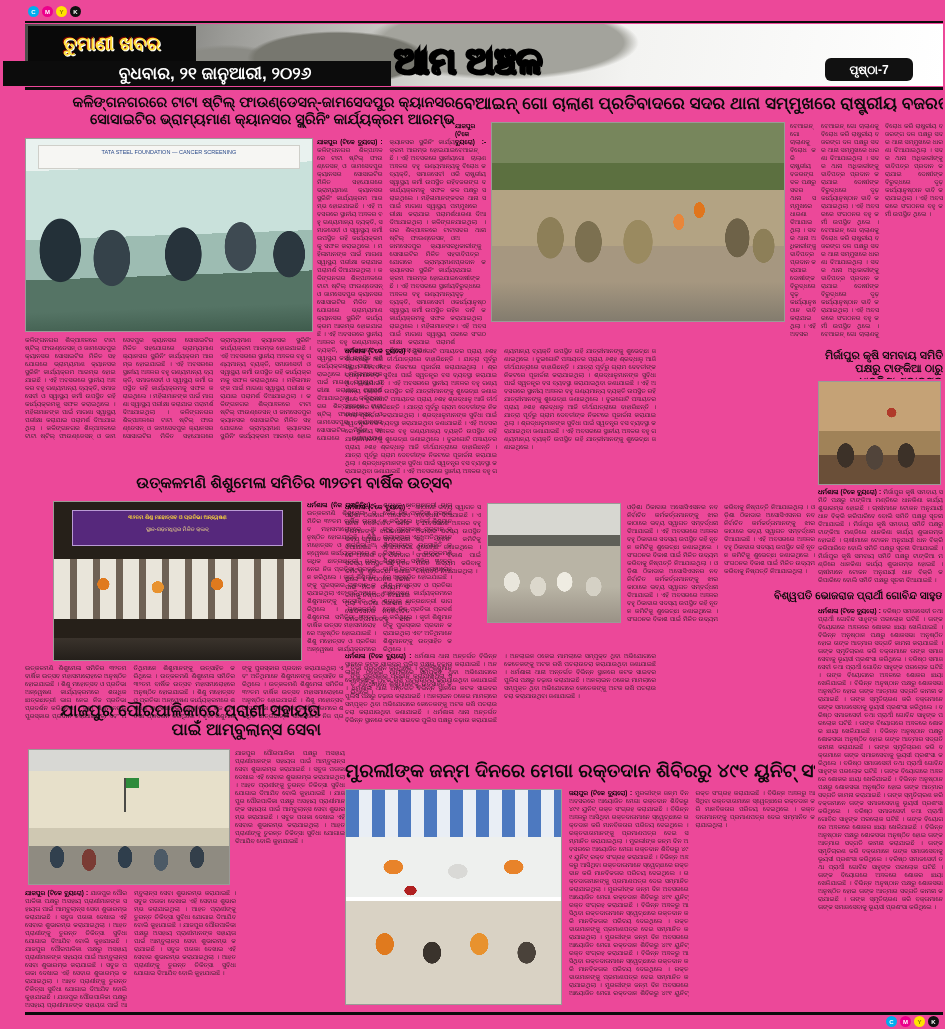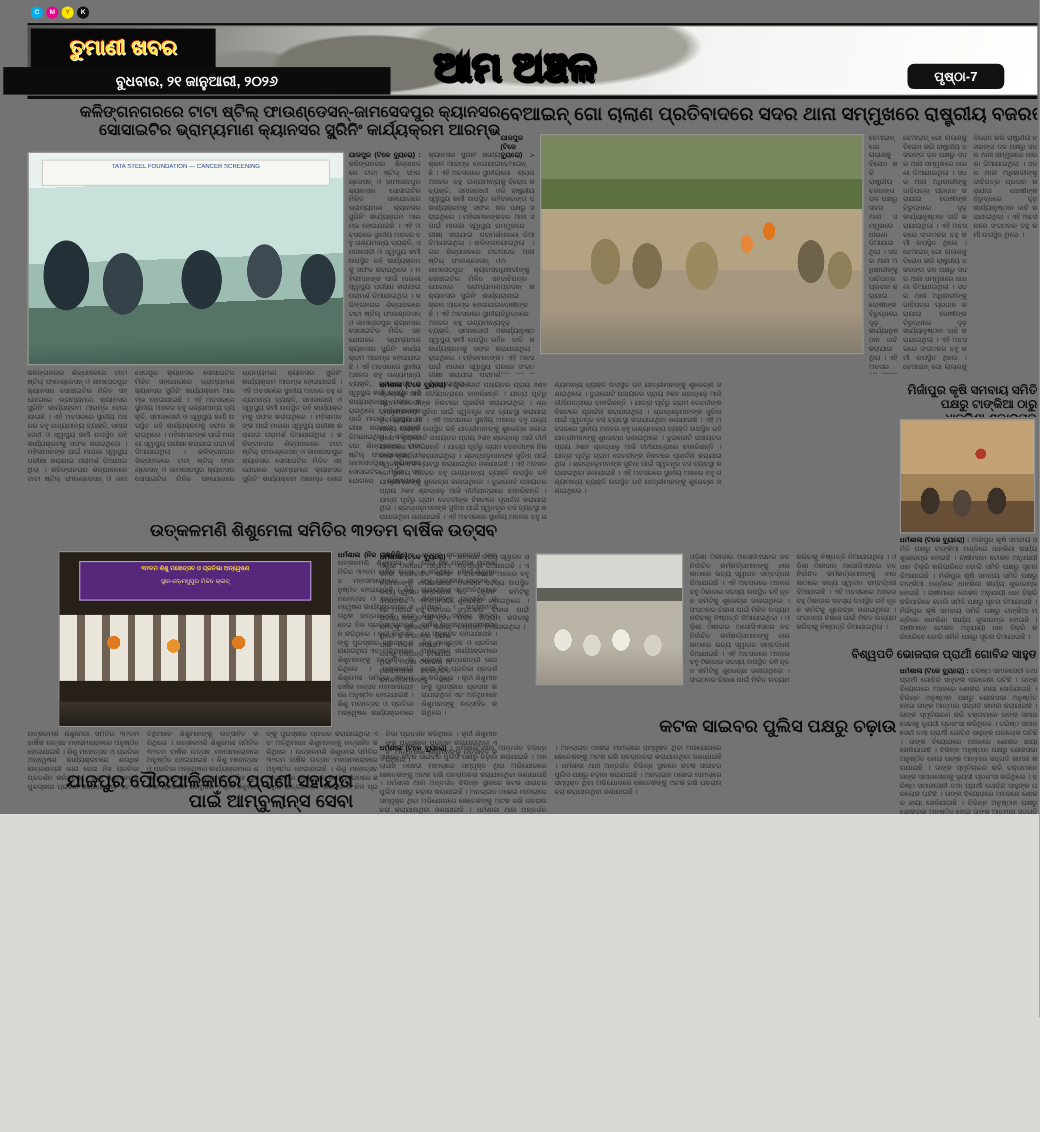--- a/index.html
+++ b/index.html
@@ -1,38 +1,38 @@
 <!DOCTYPE html>
 <html><head>
 <meta charset="utf-8">
 <style>
   html,body{margin:0;padding:0;}
   body{background:#d8d8d4;font-family:"Liberation Sans","DejaVu Sans",sans-serif;}
-  .sheet{position:relative;width:945px;height:740px;margin:0 auto;background:#737373;
+  .sheet{position:relative;width:945px;height:1029px;margin:0 auto;background:#ec4899;
          box-shadow:0 0 6px rgba(0,0,0,.35);overflow:hidden;}
   .mod{position:absolute;}
   .rule{position:absolute;background:#0b0b0b;}
   
   .marks{position:absolute;display:flex;gap:3px;}
   .dot{width:11px;height:11px;border-radius:50%;font-size:6px;font-weight:bold;color:#fff;
        display:flex;align-items:center;justify-content:center;line-height:1;}
   .dot-c{background:#00aeef;} .dot-m{background:#ec008c;} .dot-y{background:#ffe400;color:#8a7a00;} .dot-k{background:#111;}
   
   .mast-band{position:absolute;left:25px;top:24px;width:918px;height:62px;overflow:hidden;
     background:
       radial-gradient(150px 45px at 34% 55%, #77776f 0 55%, transparent 60%),
       radial-gradient(220px 60px at 52% 30%, #a3a39c 0 55%, transparent 62%),
       radial-gradient(120px 50px at 22% 80%, #8b8b85 0 50%, transparent 58%),
       linear-gradient(100deg,#4c4c4a 0%,#9b9b97 22%,#d8d8d4 45%,#f3f3f1 66%,#ffffff 100%);}
   .mast-logo{position:absolute;left:3px;top:2px;width:168px;height:36px;background:#090909;
     display:flex;align-items:center;justify-content:center;color:#ffdf3c;font-weight:bold;
     font-size:19px;white-space:nowrap;overflow:hidden;text-shadow:1px 1px 0 #fff,-1px -1px 0 #7a0000;}
   .mast-date{position:absolute;left:3px;bottom:0;width:352px;height:25px;background:#0c0c0c;
     display:flex;align-items:center;justify-content:center;color:#fff;font-weight:bold;
-    font-size:13px;white-space:nowrap;overflow:hidden;}
+    font-size:17px;white-space:nowrap;overflow:hidden;padding-left:36px;}
   .mast-title{position:absolute;left:278px;top:40px;width:380px;height:46px;
     font-size:36px;font-weight:900;color:#fff;-webkit-text-stroke:2.5px #000;
     text-shadow:2px 2px 0 #000;text-align:center;white-space:nowrap;overflow:hidden;}
   .page-badge{position:absolute;right:32px;top:58px;width:88px;height:23px;background:#111;
     border-radius:6px;display:flex;align-items:center;justify-content:center;color:#fff;
     font-weight:bold;font-size:12px;white-space:nowrap;overflow:hidden;}
   
   .hl{font-weight:bold;color:#0a0a0a;text-align:right;line-height:1.18;overflow:hidden;}
   .hl1{white-space:nowrap;}
   .bt{font-size:6.3px;line-height:8px;text-align:justify;color:#1d1d1d;overflow:hidden;word-break:break-all;}
@@ -180,21 +180,20 @@
 
   <div class="mod" style="left:818px;top:589px;width:125px;height:420px;">
     <div class="hl hl1" style="font-size:10.5px;height:18px;width:168px;margin-left:-44px;">ବିଶ୍ୱପତି ଭୋଜରାଜ ପ୍ରାର୍ଥୀ ଗୋବିନ୍ଦ ସାହୁଙ୍କ ପରଲୋକ</div>
     <div class="bt" style="height:398px;">
       <b class="by">ଧର୍ମଶାଳା (ଟିକେ ବ୍ୟୁରୋ) :</b>
       <span>ବରିଷ୍ଠ ସମାଜସେବୀ ତଥା ପ୍ରାର୍ଥୀ ଗୋବିନ୍ଦ ସାହୁଙ୍କ ପରଲୋକ ଘଟିଛି । ତାଙ୍କ ବିୟୋଗରେ ଅଞ୍ଚଳରେ ଶୋକର ଛାୟା ଖେଳିଯାଇଛି । ବିଭିନ୍ନ ଅନୁଷ୍ଠାନ ପକ୍ଷରୁ ଶୋକସଭା ଅନୁଷ୍ଠିତ ହୋଇ ତାଙ୍କ ଆତ୍ମାର ସଦ୍‌ଗତି କାମନା କରାଯାଇଛି । ତାଙ୍କ ସ୍ମୃତିଚାରଣ କରି ବକ୍ତାମାନେ ତାଙ୍କ ସମାଜସେବାକୁ ଭୂୟସୀ ପ୍ରଶଂସା କରିଥିଲେ । ବରିଷ୍ଠ ସମାଜସେବୀ ତଥା ପ୍ରାର୍ଥୀ ଗୋବିନ୍ଦ ସାହୁଙ୍କ ପରଲୋକ ଘଟିଛି । ତାଙ୍କ ବିୟୋଗରେ ଅଞ୍ଚଳରେ ଶୋକର ଛାୟା ଖେଳିଯାଇଛି । ବିଭିନ୍ନ ଅନୁଷ୍ଠାନ ପକ୍ଷରୁ ଶୋକସଭା ଅନୁଷ୍ଠିତ ହୋଇ ତାଙ୍କ ଆତ୍ମାର ସଦ୍‌ଗତି କାମନା କରାଯାଇଛି । ତାଙ୍କ ସ୍ମୃତିଚାରଣ କରି ବକ୍ତାମାନେ ତାଙ୍କ ସମାଜସେବାକୁ ଭୂୟସୀ ପ୍ରଶଂସା କରିଥିଲେ । ବରିଷ୍ଠ ସମାଜସେବୀ ତଥା ପ୍ରାର୍ଥୀ ଗୋବିନ୍ଦ ସାହୁଙ୍କ ପରଲୋକ ଘଟିଛି । ତାଙ୍କ ବିୟୋଗରେ ଅଞ୍ଚଳରେ ଶୋକର ଛାୟା ଖେଳିଯାଇଛି । ବିଭିନ୍ନ ଅନୁଷ୍ଠାନ ପକ୍ଷରୁ ଶୋକସଭା ଅନୁଷ୍ଠିତ ହୋଇ ତାଙ୍କ ଆତ୍ମାର ସଦ୍‌ଗତି କାମନା କରାଯାଇଛି । ତାଙ୍କ ସ୍ମୃତିଚାରଣ କରି ବକ୍ତାମାନେ ତାଙ୍କ ସମାଜସେବାକୁ ଭୂୟସୀ ପ୍ରଶଂସା କରିଥିଲେ । ବରିଷ୍ଠ ସମାଜସେବୀ ତଥା ପ୍ରାର୍ଥୀ ଗୋବିନ୍ଦ ସାହୁଙ୍କ ପରଲୋକ ଘଟିଛି । ତାଙ୍କ ବିୟୋଗରେ ଅଞ୍ଚଳରେ ଶୋକର ଛାୟା ଖେଳିଯାଇଛି । ବିଭିନ୍ନ ଅନୁଷ୍ଠାନ ପକ୍ଷରୁ ଶୋକସଭା ଅନୁଷ୍ଠିତ ହୋଇ ତାଙ୍କ ଆତ୍ମାର ସଦ୍‌ଗତି କାମନା କରାଯାଇଛି । ତାଙ୍କ ସ୍ମୃତିଚାରଣ କରି ବକ୍ତାମାନେ ତାଙ୍କ ସମାଜସେବାକୁ ଭୂୟସୀ ପ୍ରଶଂସା କରିଥିଲେ । ବରିଷ୍ଠ ସମାଜସେବୀ ତଥା ପ୍ରାର୍ଥୀ ଗୋବିନ୍ଦ ସାହୁଙ୍କ ପରଲୋକ ଘଟିଛି । ତାଙ୍କ ବିୟୋଗରେ ଅଞ୍ଚଳରେ ଶୋକର ଛାୟା ଖେଳିଯାଇଛି । ବିଭିନ୍ନ ଅନୁଷ୍ଠାନ ପକ୍ଷରୁ ଶୋକସଭା ଅନୁଷ୍ଠିତ ହୋଇ ତାଙ୍କ ଆତ୍ମାର ସଦ୍‌ଗତି କାମନା କରାଯାଇଛି । ତାଙ୍କ ସ୍ମୃତିଚାରଣ କରି ବକ୍ତାମାନେ ତାଙ୍କ ସମାଜସେବାକୁ ଭୂୟସୀ ପ୍ରଶଂସା କରିଥିଲେ । ବରିଷ୍ଠ ସମାଜସେବୀ ତଥା ପ୍ରାର୍ଥୀ ଗୋବିନ୍ଦ ସାହୁଙ୍କ ପରଲୋକ ଘଟିଛି । ତାଙ୍କ ବିୟୋଗରେ ଅଞ୍ଚଳରେ ଶୋକର ଛାୟା ଖେଳିଯାଇଛି । ବିଭିନ୍ନ ଅନୁଷ୍ଠାନ ପକ୍ଷରୁ ଶୋକସଭା ଅନୁଷ୍ଠିତ ହୋଇ ତାଙ୍କ ଆତ୍ମାର ସଦ୍‌ଗତି କାମନା କରାଯାଇଛି । ତାଙ୍କ ସ୍ମୃତିଚାରଣ କରି ବକ୍ତାମାନେ ତାଙ୍କ ସମାଜସେବାକୁ ଭୂୟସୀ ପ୍ରଶଂସା କରିଥିଲେ ।</span>
     </div>
   </div>
 
   <div class="mod" style="left:345px;top:652px;width:470px;height:106px;">
-    <div class="hl hl1" style="font-size:16px;height:25px;">କଟକ ସାଇବର ପୁଲିସ ପକ୍ଷରୁ ଚଢ଼ାଉ</div>
     <div class="bt c3" style="height:78px;">
       <b class="by">ଧର୍ମଶାଳା (ଟିକେ ବ୍ୟୁରୋ) :</b>
       <span>ଧର୍ମଶାଳା ଥାନା ଅନ୍ତର୍ଗତ ବିଭିନ୍ନ ସ୍ଥାନରେ କଟକ ସାଇବର ପୁଲିସ ପକ୍ଷରୁ ଚଢ଼ାଉ କରାଯାଇଛି । ଅନଲାଇନ ଠକେଇ ମାମଲାରେ ସମ୍ପୃକ୍ତ ଥିବା ଅଭିଯୋଗରେ କେତେକଙ୍କୁ ଅଟକ ରଖି ପଚରାଉଚରା କରାଯାଉଥିବା ଜଣାଯାଇଛି । ଧର୍ମଶାଳା ଥାନା ଅନ୍ତର୍ଗତ ବିଭିନ୍ନ ସ୍ଥାନରେ କଟକ ସାଇବର ପୁଲିସ ପକ୍ଷରୁ ଚଢ଼ାଉ କରାଯାଇଛି । ଅନଲାଇନ ଠକେଇ ମାମଲାରେ ସମ୍ପୃକ୍ତ ଥିବା ଅଭିଯୋଗରେ କେତେକଙ୍କୁ ଅଟକ ରଖି ପଚରାଉଚରା କରାଯାଉଥିବା ଜଣାଯାଇଛି । ଧର୍ମଶାଳା ଥାନା ଅନ୍ତର୍ଗତ ବିଭିନ୍ନ ସ୍ଥାନରେ କଟକ ସାଇବର ପୁଲିସ ପକ୍ଷରୁ ଚଢ଼ାଉ କରାଯାଇଛି । ଅନଲାଇନ ଠକେଇ ମାମଲାରେ ସମ୍ପୃକ୍ତ ଥିବା ଅଭିଯୋଗରେ କେତେକଙ୍କୁ ଅଟକ ରଖି ପଚରାଉଚରା କରାଯାଉଥିବା ଜଣାଯାଇଛି । ଧର୍ମଶାଳା ଥାନା ଅନ୍ତର୍ଗତ ବିଭିନ୍ନ ସ୍ଥାନରେ କଟକ ସାଇବର ପୁଲିସ ପକ୍ଷରୁ ଚଢ଼ାଉ କରାଯାଇଛି । ଅନଲାଇନ ଠକେଇ ମାମଲାରେ ସମ୍ପୃକ୍ତ ଥିବା ଅଭିଯୋଗରେ କେତେକଙ୍କୁ ଅଟକ ରଖି ପଚରାଉଚରା କରାଯାଉଥିବା ଜଣାଯାଇଛି ।</span>
     </div>
   </div>
 
   <div class="mod" style="left:25px;top:701px;width:320px;height:309px;">
     <div class="hl" style="font-size:16.5px;height:44px;padding:0 24px;">ଯାଜପୁର ପୌରପାଳିକାରେ ପ୍ରାଣୀ ସହାୟତା ପାଇଁ ଆମ୍ବୁଲାନ୍ସ ସେବା</div>
     <div class="ph" style="position:absolute;left:3px;top:48px;width:200px;height:134px;
       background:

